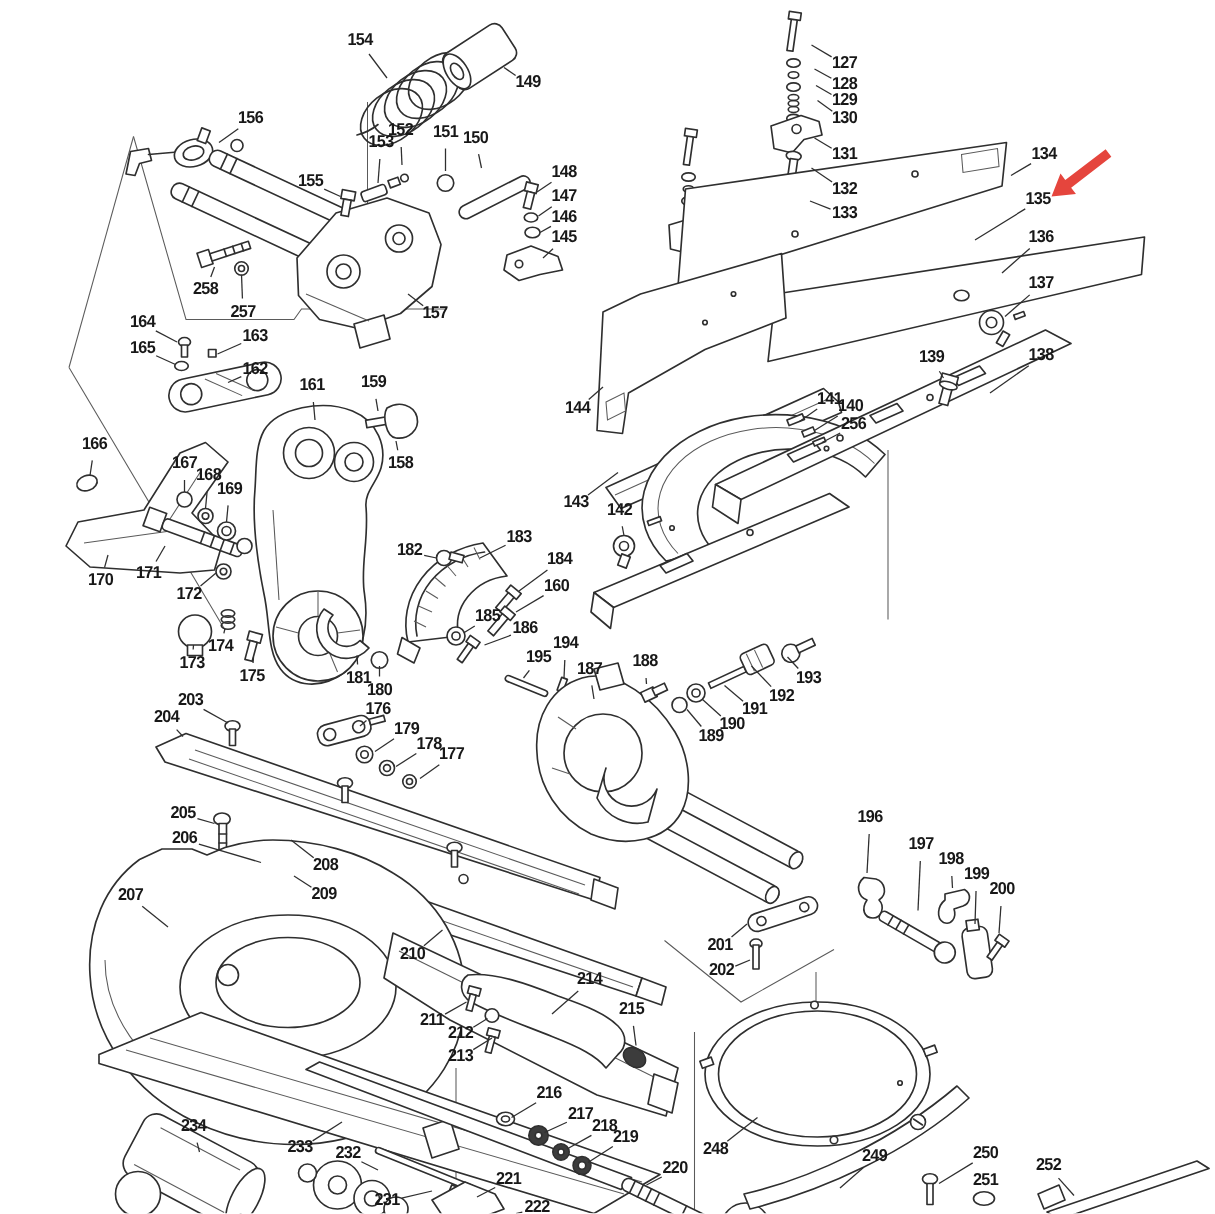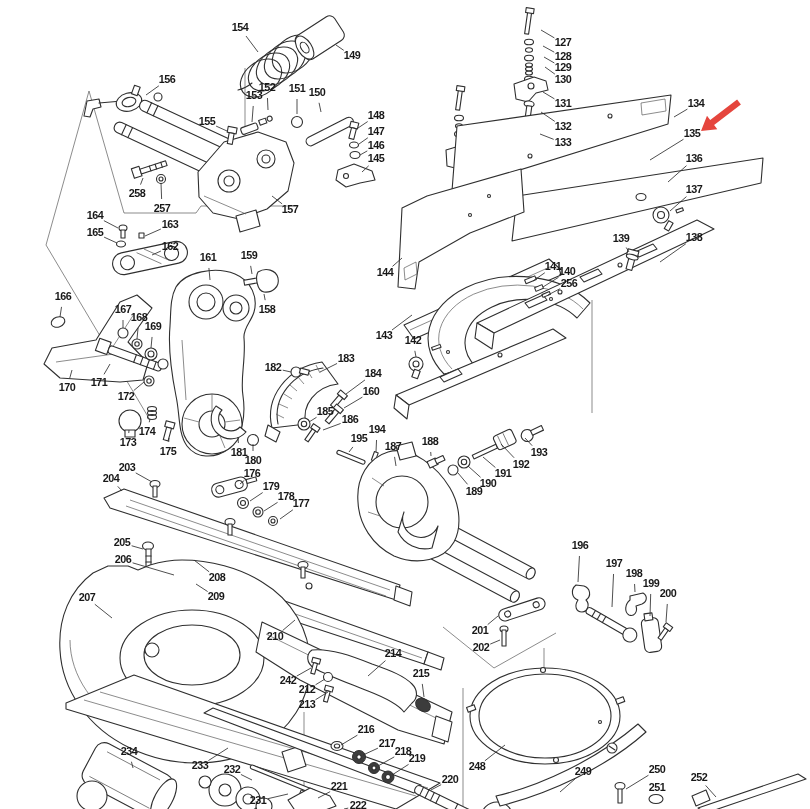--- a/index.html
+++ b/index.html
@@ -738,21 +738,21 @@
       <div class="part-label" style="left: 480px; top: 631px; color: rgb(24, 24, 24);">201</div>
       <div class="part-label" style="left: 481px; top: 648px; color: rgb(24, 24, 24);">202</div>
       <div class="part-label" style="left: 127px; top: 468px; color: rgb(24, 24, 24);">203</div>
       <div class="part-label" style="left: 111px; top: 479px; color: rgb(24, 24, 24);">204</div>
       <div class="part-label" style="left: 122px; top: 543px; color: rgb(24, 24, 24);">205</div>
       <div class="part-label" style="left: 123px; top: 560px; color: rgb(24, 24, 24);">206</div>
       <div class="part-label" style="left: 87px; top: 598px; color: rgb(24, 24, 24);">207</div>
       <div class="part-label" style="left: 217px; top: 578px; color: rgb(24, 24, 24);">208</div>
       <div class="part-label" style="left: 216px; top: 597px; color: rgb(24, 24, 24);">209</div>
       <div class="part-label" style="left: 275px; top: 637px; color: rgb(24, 24, 24);">210</div>
-      <div class="part-label" style="left: 288px; top: 681px; color: rgb(24, 24, 24);">242</div>
+      <div class="part-label" style="left: 288px; top: 681px; color: rgb(24, 24, 24);">211</div>
       <div class="part-label" style="left: 307px; top: 690px; color: rgb(24, 24, 24);">212</div>
       <div class="part-label" style="left: 307px; top: 705px; color: rgb(24, 24, 24);">213</div>
       <div class="part-label" style="left: 393px; top: 654px; color: rgb(24, 24, 24);">214</div>
       <div class="part-label" style="left: 421px; top: 674px; color: rgb(24, 24, 24);">215</div>
       <div class="part-label" style="left: 366px; top: 730px; color: rgb(24, 24, 24);">216</div>
       <div class="part-label" style="left: 387px; top: 744px; color: rgb(24, 24, 24);">217</div>
       <div class="part-label" style="left: 403px; top: 752px; color: rgb(24, 24, 24);">218</div>
       <div class="part-label" style="left: 417px; top: 759px; color: rgb(24, 24, 24);">219</div>
       <div class="part-label" style="left: 450px; top: 780px; color: rgb(24, 24, 24);">220</div>
       <div class="part-label" style="left: 339px; top: 787px; color: rgb(24, 24, 24);">221</div>

